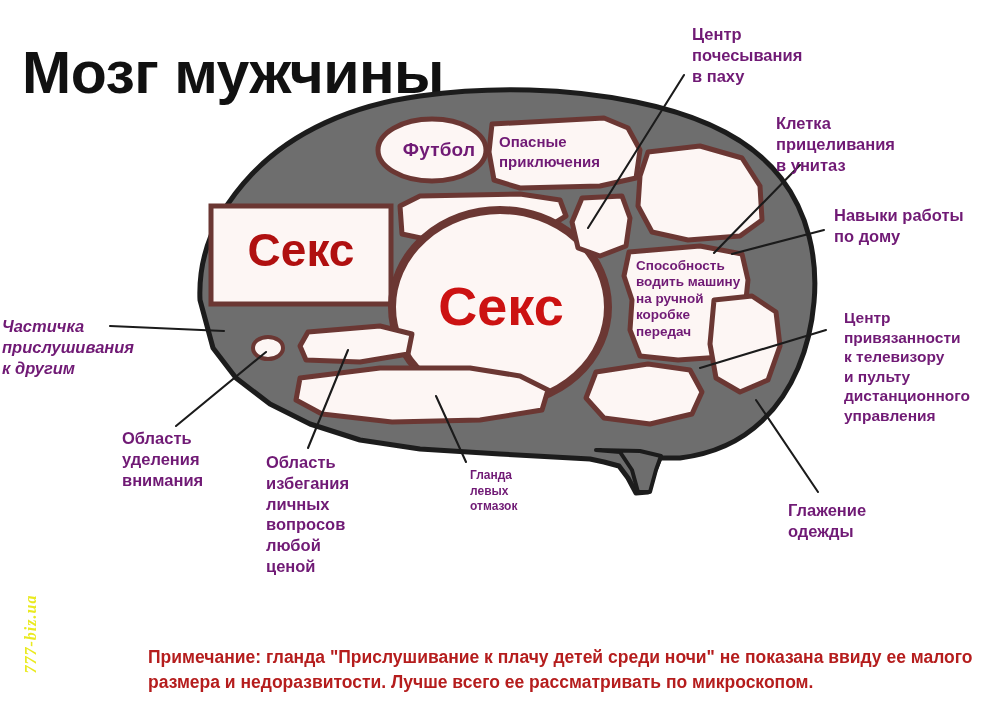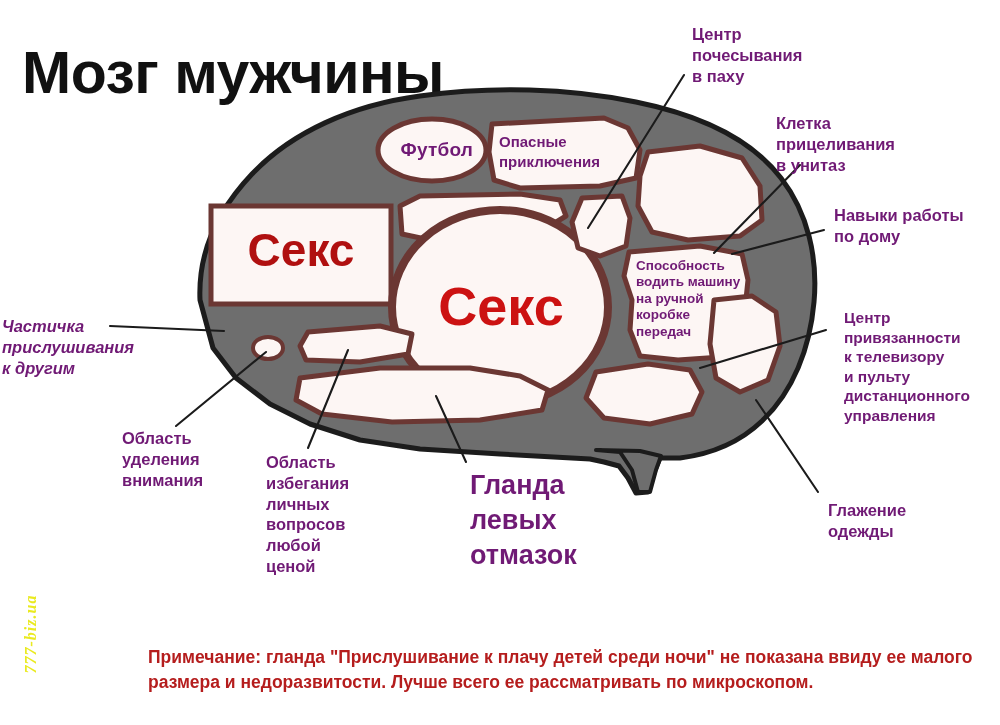--- a/index.html
+++ b/index.html
@@ -269,21 +269,21 @@
       <line x1="466" y1="462" x2="436" y2="396"></line>
 
       <line x1="308" y1="448" x2="348" y2="350"></line>
 
       <line x1="176" y1="426" x2="266" y2="352"></line>
 
       <line x1="110" y1="326" x2="224" y2="331"></line>
     </g>
   </svg>
 
-  <div class="lbl футбол" style="left:373px; top:138px; width:100px; text-align:right;">Футбол</div>
+  <div class="lbl футбол" style="left:389px; top:138px; width:100px; text-align:center;">Футбол</div>
 
   <div class="lbl seks-small" style="left:211px; top:222px; width:180px; text-align:center;">Секс</div>
 
   <div class="lbl seks-big" style="left:396px; top:272px; width:210px; text-align:center;">Секс</div>
 
   <div class="lbl tiny" style="left:636px; top:258px; width:122px;">Способность
 водить машину
 на ручной
 коробке
 передач</div>
@@ -302,24 +302,24 @@
   <div class="lbl outer" style="left:834px; top:205px; width:170px;">Навыки работы
 по дому</div>
 
   <div class="lbl outer" style="left:844px; top:308px; width:160px; font-size:15.5px;">Центр
 привязанности
 к телевизору
 и пульту
 дистанционного
 управления</div>
 
-  <div class="lbl outer" style="left:828px; top:500px; width:150px;">Глажение
+  <div class="lbl outer" style="left:788px; top:500px; width:150px;">Глажение
 одежды</div>
 
-  <div class="lbl outer" style="left:470px; top:468px; width:140px; font-size:27px; line-height:1.3;">Гланда
+  <div class="lbl outer" style="left:470px; top:468px; width:140px; font-size:12px; line-height:1.3;">Гланда
 левых
 отмазок</div>
 
   <div class="lbl outer" style="left:266px; top:452px; width:130px;">Область
 избегания
 личных
 вопросов
 любой
 ценой</div>
 

